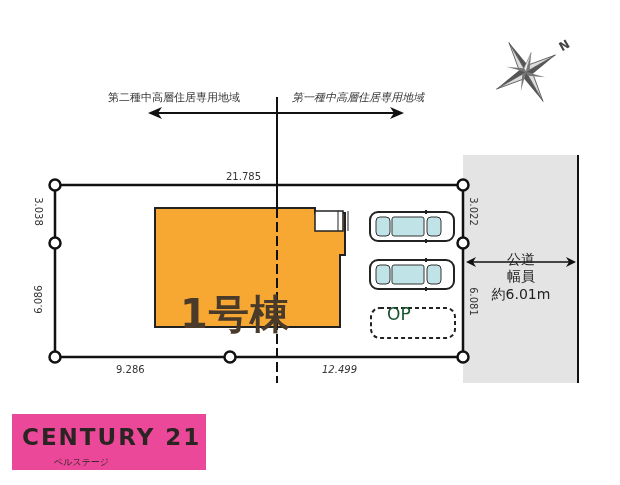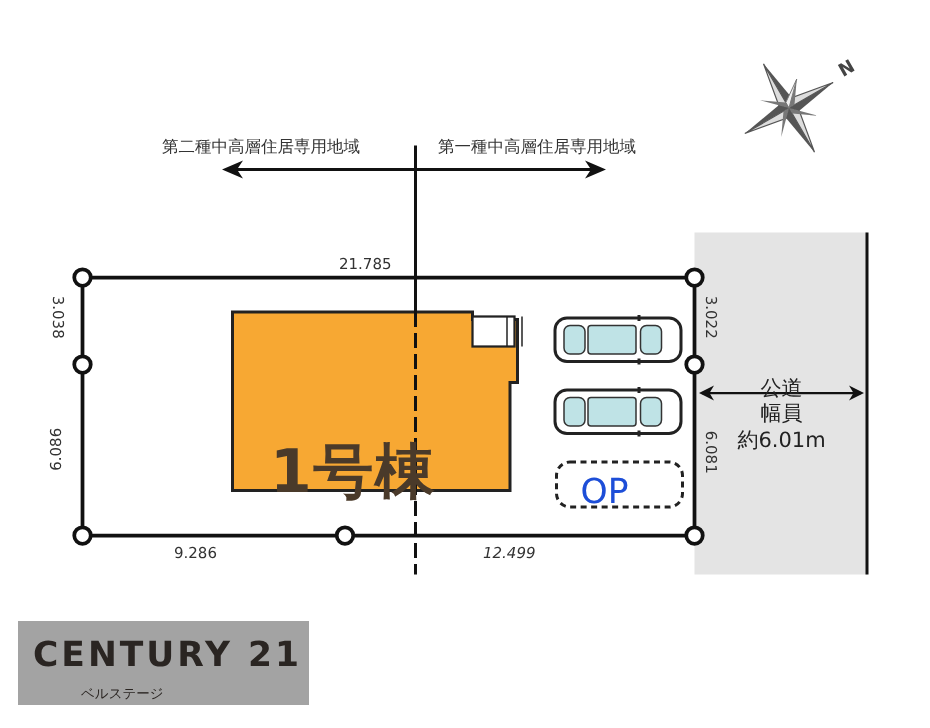--- a/index.html
+++ b/index.html
@@ -3,21 +3,21 @@
   <meta charset="utf-8">
   <style>
     html, body { margin: 0; padding: 0; }
     body { width: 620px; height: 485px; background: #ffffff; position: relative; overflow: hidden;
       font-family: "DejaVu Sans", sans-serif; color: #222; }
     .abs { position: absolute; }
     .zone-label { font-size: 11px; color: #333; white-space: nowrap; letter-spacing: 0; }
     .dim { font-size: 10px; color: #333; white-space: nowrap; font-family: "DejaVu Sans", sans-serif; }
     .road-text { font-size: 14px; color: #222; text-align: center; line-height: 17px; }
     .building-label { font-size: 40px; font-weight: bold; color: #4a3a2a; letter-spacing: 1px; }
-    .logo { background: #a3a3a3; }
+    .logo { background: #ec4899; }
     .logo-main { font-size: 23px; font-weight: bold; color: #2a2522; letter-spacing: 2px; font-family: "DejaVu Sans", sans-serif; }
     .logo-sub { font-size: 9px; color: #2a2522; margin-left: 32px; }
   </style>
 </head>
 <body>
 
 <svg class="abs" style="left:488px;top:30px;" width="100" height="80" viewBox="0 0 100 80">
   <g transform="translate(38,42)">
 
     <g transform="rotate(-30)">
@@ -35,21 +35,21 @@
       <polygon points="0,-20 -3,-3 0,0" fill="#eee" stroke="#777" stroke-width="0.6"></polygon>
       <polygon points="20,0 3,3 0,0" fill="#777"></polygon>
       <polygon points="0,20 -3,3 0,0" fill="#777"></polygon>
       <polygon points="-20,0 -3,-3 0,0" fill="#777"></polygon>
     </g>
   </g>
   <text x="72" y="22" font-size="12" font-weight="bold" fill="#444" transform="rotate(-30 72 18)" font-family="DejaVu Sans, sans-serif">N</text>
 </svg>
 
 <div class="abs zone-label" style="left:108px;top:90px;">第二種中高層住居専用地域</div>
-<div class="abs zone-label" style="left:292px;top:90px;">第一種中高層住居専用地域</div>
+<div class="abs zone-label" style="left:292px;top:90px;font-style:italic;">第一種中高層住居専用地域</div>
 
 <svg class="abs" style="left:0;top:0;" width="620" height="400" viewBox="0 0 620 400">
 
   <line x1="152" y1="113" x2="400" y2="113" stroke="#111" stroke-width="2"></line>
   <polygon points="148,113 162,107 158,113 162,119" fill="#111"></polygon>
   <polygon points="404,113 390,107 394,113 390,119" fill="#111"></polygon>
 
   <rect x="463" y="155" width="115" height="228" fill="#e4e4e4"></rect>
   <line x1="578" y1="155" x2="578" y2="383" stroke="#111" stroke-width="2"></line>
 
@@ -92,21 +92,21 @@
     <rect x="6" y="5" width="14" height="19" rx="4" fill="#bfe3e6" stroke="#333" stroke-width="1"></rect>
     <rect x="22" y="5" width="32" height="19" rx="2" fill="#bfe3e6" stroke="#333" stroke-width="1"></rect>
     <rect x="57" y="5" width="14" height="19" rx="4" fill="#bfe3e6" stroke="#333" stroke-width="1"></rect>
     <line x1="56" y1="-2" x2="56" y2="2" stroke="#222" stroke-width="2"></line>
     <line x1="56" y1="27" x2="56" y2="31" stroke="#222" stroke-width="2"></line>
   </g>
 
   <rect x="371" y="308" width="84" height="30" rx="9" fill="none" stroke="#222" stroke-width="2" stroke-dasharray="4,3"></rect>
 </svg>
 
-<div class="abs" style="left:387px;top:315px;font-size:23px;color:#1d4ed8;">OP</div>
+<div class="abs" style="left:387px;top:304px;font-size:17px;color:#14532d;">OP</div>
 
 <div class="abs building-label" style="left:180px;top:242px;margin-top:45px;">1号棟</div>
 
 <div class="abs dim" style="left:226px;top:171px;">21.785</div>
 <div class="abs dim" style="left:116px;top:364px;">9.286</div>
 <div class="abs dim" style="left:322px;top:364px;font-style:italic;">12.499</div>
 
 <div class="abs dim" style="left:21px;top:206px;width:34px;text-align:center;transform:rotate(90deg);">3.038</div>
 <div class="abs dim" style="left:21px;top:294px;width:34px;text-align:center;transform:rotate(-90deg);">6.086</div>
 <div class="abs dim" style="left:456px;top:206px;width:34px;text-align:center;transform:rotate(90deg);">3.022</div>

